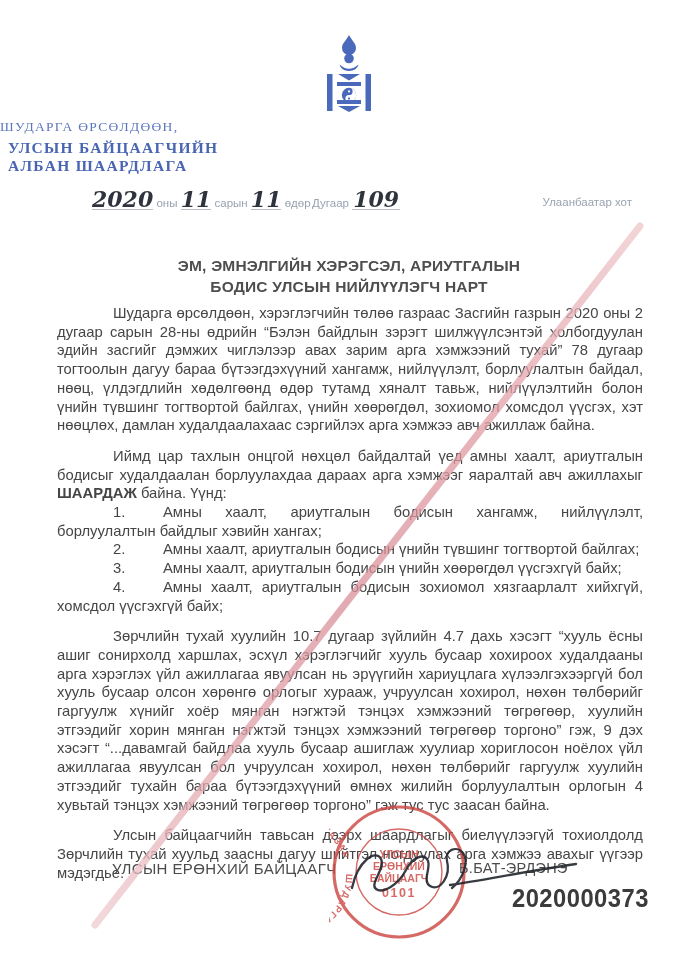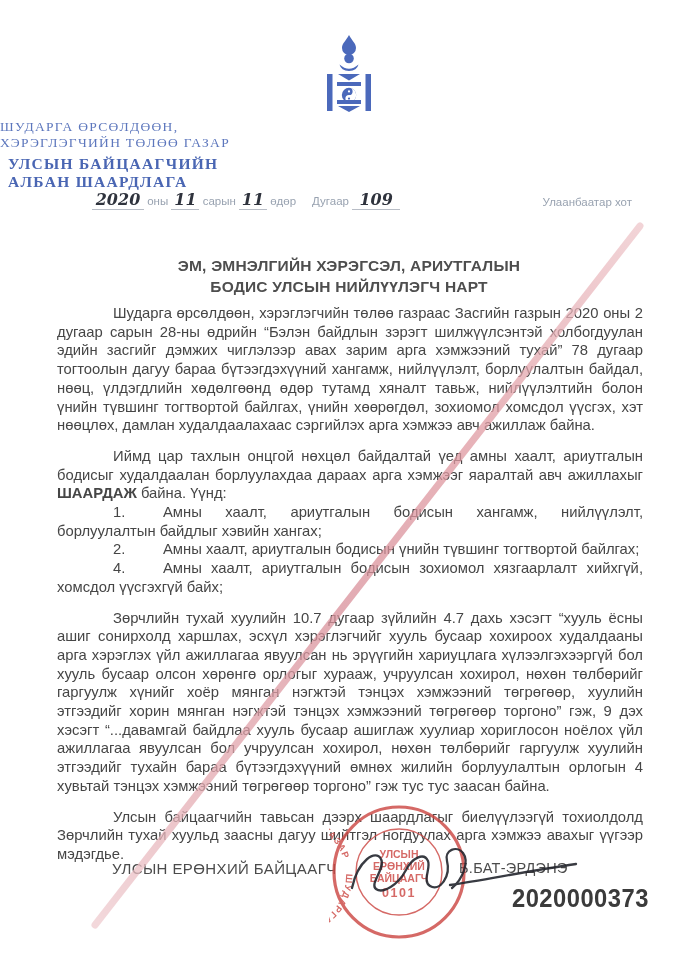--- a/index.html
+++ b/index.html
@@ -19,21 +19,21 @@
     color:#4a66b3; line-height:18px; font-weight:700; margin-top:4px;padding-left:8px;
   }
   
   .dateline { position:absolute; top:188px; left:0; width:100%; height:30px;
     font-size:11.5px; color:#98a2b0; }
   .date-left { position:absolute; left:92px; top:2px; white-space:nowrap; }
   .date-doc  { position:absolute; left:312px; top:2px; white-space:nowrap; }
   .date-city { position:absolute; right:66px; top:8px;margin-left:22px; }
   .hw {
     font-family:"DejaVu Serif", serif; font-style:italic; font-weight:700;
-    font-size:16px; color:#2f333d;
+    font-size:22px; color:#2f333d;
   }
   .uline { display:inline-block; border-bottom:1px solid #b8bdc6; text-align:center;
     line-height:19px; vertical-align:baseline; }
   .w-year { min-width:52px; } .w-mm { min-width:28px; } .w-dd { min-width:28px; }
   .w-num { min-width:48px; }
   
   .title { position:absolute; top:255px; left:0; width:100%; text-align:center;
     font-size:15.5px; font-weight:600; color:#4e4e4e; line-height:21px; letter-spacing:.2px; }
   
   .body-text { position:absolute; top:304px; left:57px; width:586px;
@@ -71,21 +71,20 @@
         <circle cx="28" cy="61" r="7.2"></circle>
         <path d="M28 53.8 a7.2 7.2 0 0 1 0 14.4 a3.6 3.6 0 0 1 0 -7.2 a3.6 3.6 0 0 0 0 -7.2 Z" fill="#ffffff"></path>
         <circle cx="28" cy="57.4" r="1.1" fill="#ffffff"></circle>
         <circle cx="28" cy="64.6" r="1.1" fill="#4b69bb"></circle>
         <rect x="16" y="66" width="24" height="4"></rect>
         <path d="M17 72 L39 72 L28 78 Z"></path>
       </g>
     </svg>
     <div class="org-name">
       <div>ШУДАРГА ӨРСӨЛДӨӨН,</div>
-      <div>ХЭРЭГЛЭГЧИЙН ТӨЛӨӨ ГАЗАР</div>
     </div>
     <div class="doc-name">
       <div>УЛСЫН БАЙЦААГЧИЙН</div>
       <div>АЛБАН ШААРДЛАГА</div>
     </div>
   </div>
 
   <div class="dateline">
     <div class="date-left">
       <span class="hw uline w-year">2020</span>
@@ -105,20 +104,21 @@
   <div class="title">
     <div>ЭМ, ЭМНЭЛГИЙН ХЭРЭГСЭЛ, АРИУТГАЛЫН</div>
     <div>БОДИС УЛСЫН НИЙЛҮҮЛЭГЧ НАРТ</div>
   </div>
 
   <div class="body-text">
     <p>Шударга өрсөлдөөн, хэрэглэгчийн төлөө газраас Засгийн газрын 2020 оны 2 дугаар сарын 28-ны өдрийн “Бэлэн байдлын зэрэгт шилжүүлсэнтэй холбогдуулан эдийн засгийг дэмжих чиглэлээр авах зарим арга хэмжээний тухай” 78 дугаар тогтоолын дагуу бараа бүтээгдэхүүний хангамж, нийлүүлэлт, борлуулалтын байдал, нөөц, үлдэгдлийн хөдөлгөөнд өдөр тутамд хяналт тавьж, нийлүүлэлтийн болон үнийн түвшинг тогтвортой байлгах, үнийн хөөрөгдөл, зохиомол хомсдол үүсгэх, хэт нөөцлөх, дамлан худалдаалахаас сэргийлэх арга хэмжээ авч ажиллаж байна.</p>
     <p class="pgap"><span>Иймд цар тахлын онцгой нөхцөл байдалтай үед амны хаалт, ариутгалын бодисыг худалдаалан борлуулахдаа дараах арга хэмжээг яаралтай авч ажиллахыг </span><span class="bold">ШААРДАЖ</span><span> байна. Үүнд:</span></p>
     <p class="li"><span class="num">1.</span><span>Амны хаалт, ариутгалын бодисын хангамж, нийлүүлэлт, борлуулалтын байдлыг хэвийн хангах;</span></p>
     <p class="li"><span class="num">2.</span><span>Амны хаалт, ариутгалын бодисын үнийн түвшинг тогтвортой байлгах;</span></p>
+    <p class="li"><span class="num">3.</span><span>Амны хаалт, ариутгалын бодисын үнийн хөөрөгдөл үүсгэхгүй байх;</span></p>
     <p class="li"><span class="num">4.</span><span>Амны хаалт, ариутгалын бодисын зохиомол хязгаарлалт хийхгүй, хомсдол үүсгэхгүй байх;</span></p>
     <p class="pgap">Зөрчлийн тухай хуулийн 10.7 дугаар зүйлийн 4.7 дахь хэсэгт “хууль ёсны ашиг сонирхолд харшлах, эсхүл хэрэглэгчийг хууль бусаар хохироох худалдааны арга хэрэглэх үйл ажиллагаа явуулсан нь эрүүгийн хариуцлага хүлээлгэхээргүй бол хууль бусаар олсон хөрөнгө орлогыг хурааж, учруулсан хохирол, нөхөн төлбөрийг гаргуулж хүнийг хоёр мянган нэгжтэй тэнцэх хэмжээний төгрөгөөр, хуулийн этгээдийг хорин мянган нэгжтэй тэнцэх хэмжээний төгрөгөөр торгоно” гэж, 9 дэх хэсэгт “...давамгай байдлаа хууль бусаар ашиглаж хуулиар хориглосон ноёлох үйл ажиллагаа явуулсан бол учруулсан хохирол, нөхөн төлбөрийг гаргуулж хуулийн этгээдийг тухайн бараа бүтээгдэхүүний өмнөх жилийн борлуулалтын орлогын 4 хувьтай тэнцэх хэмжээний төгрөгөөр торгоно” гэж тус тус заасан байна.</p>
     <p class="pgap">Улсын байцаагчийн тавьсан дээрх шаардлагыг биелүүлээгүй тохиолдолд Зөрчлийн тухай хуульд заасны дагуу шийтгэл ногдуулах арга хэмжээ авахыг үүгээр мэдэгдье.</p>
   </div>
 
   <div class="sig-role">УЛСЫН ЕРӨНХИЙ БАЙЦААГЧ</div>
   <div class="sig-name">Б.БАТ-ЭРДЭНЭ</div>
 
   <svg class="overlay" style="left:329px; top:802px;" width="140" height="140" viewBox="0 0 140 140" opacity="0.82">
     <defs>

